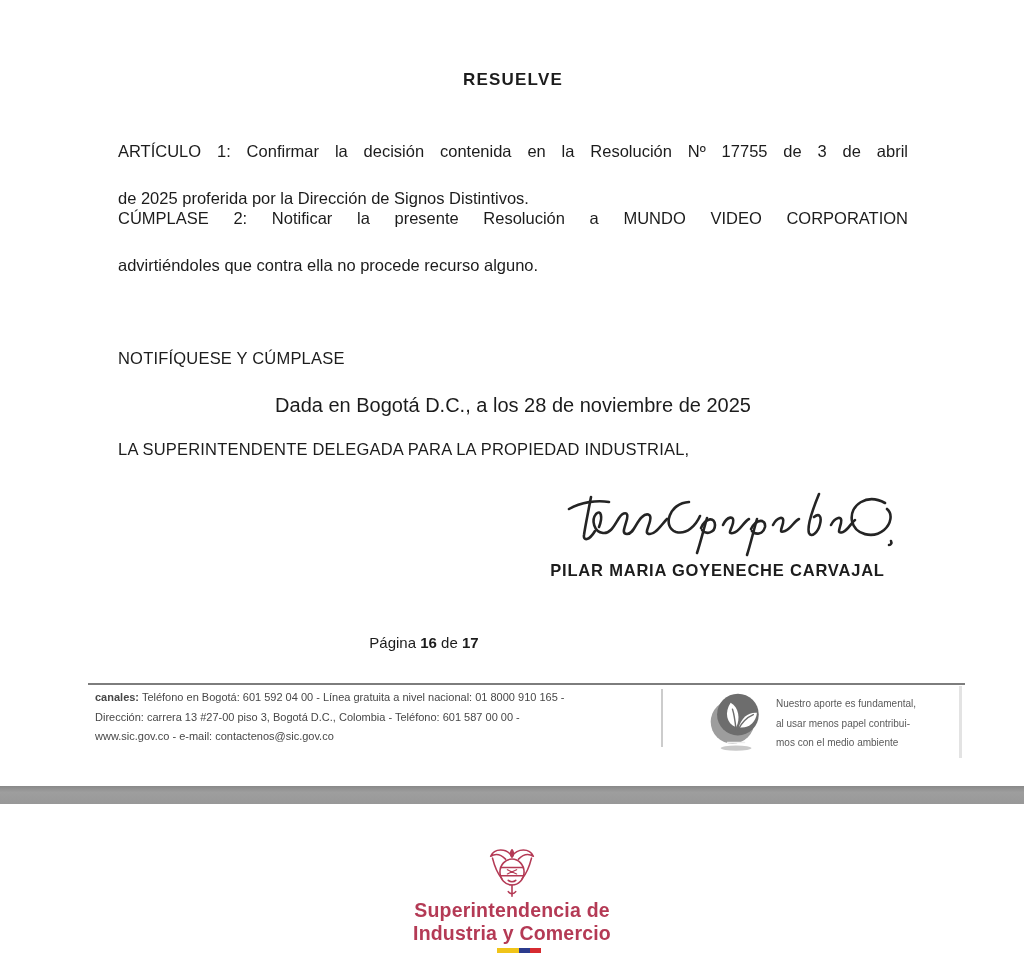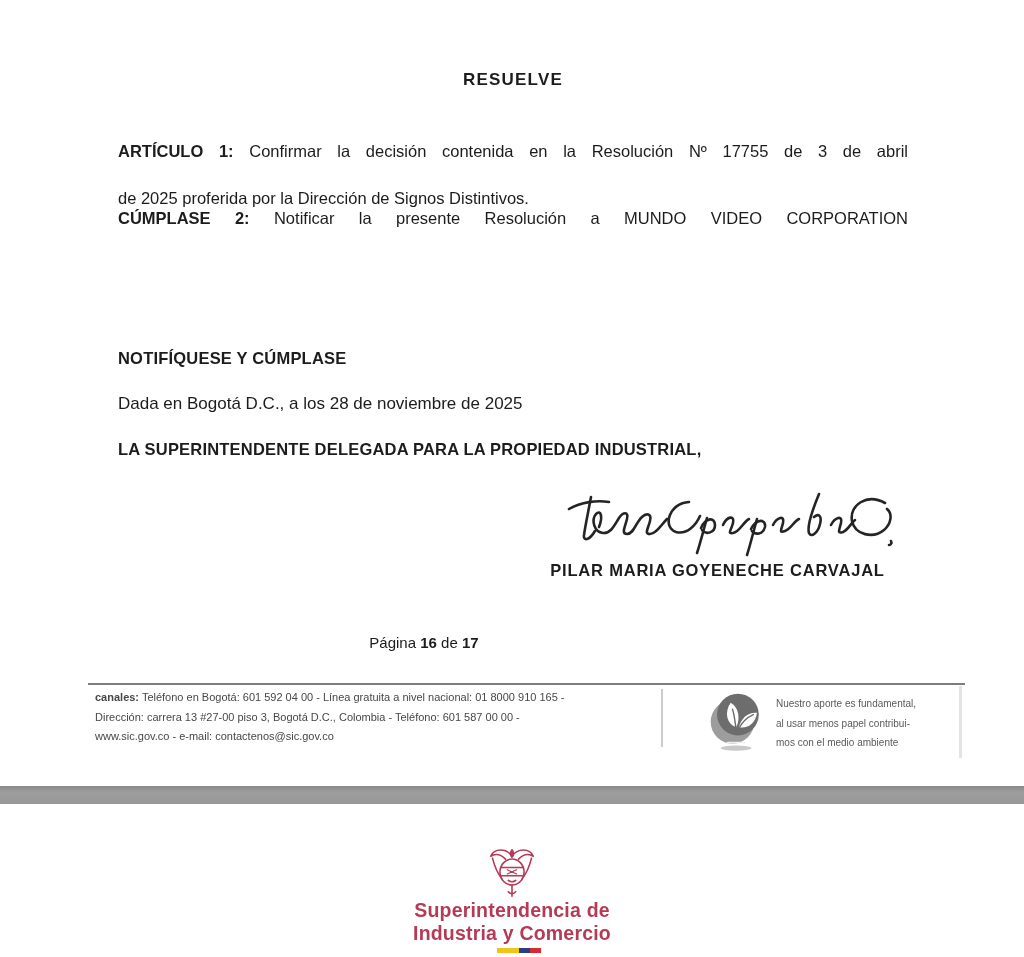--- a/index.html
+++ b/index.html
@@ -10,24 +10,24 @@
   }
   .abs{position:absolute;}
   .col{left:118px;width:790px;margin-top:39px;}
   .b{font-weight:bold;}
   
   .heading{top:31px;text-align:center;font-weight:bold;font-size:17px;letter-spacing:1.2px;}
   
   .para{font-size:16.5px;line-height:23.5px;}
   .jline{text-align:justify;}
   .jline::after{content:"";display:inline-block;width:100%;height:0;}
-  .lbl{font-weight:bold;}
+  .lbl{font-weight:normal;}
   
-  .capline{font-weight:bold;font-size:16.5px;letter-spacing:0.2px;}
-  .plain{font-size:17px;}
+  .capline{font-weight:normal;font-size:16.5px;letter-spacing:0.2px;}
+  .plain{font-size:20px;text-align:center;}
   
   .sig{left:555px;top:475px;}
   .sigName{left:480px;top:561px;width:475px;text-align:center;font-weight:bold;font-size:16.5px;letter-spacing:0.8px;}
   
   .pageind{top:634px;left:0;width:848px;text-align:center;font-size:15px;}
   
   .footrule{left:88px;top:683px;width:877px;height:2px;background:#7d7d7d;}
   .contact{left:95px;top:688px;font-size:11px;line-height:19.5px;color:#474747;}
   .contact .cline{white-space:nowrap;}
   .vdivider{left:661px;top:689px;width:2px;height:58px;background:#cccccc;}
@@ -51,20 +51,21 @@
 
 <div class="abs col heading">RESUELVE</div>
 
 <div class="abs col para" style="top:101px;">
   <div class="jline"><span class="lbl">ARTÍCULO 1:</span> <span>Confirmar la decisión contenida en la Resolución Nº 17755 de 3 de abril</span></div>
   <div>de 2025 proferida por la Dirección de Signos Distintivos.</div>
 </div>
 
 <div class="abs col para" style="top:168px;">
   <div class="jline"><span class="lbl">CÚMPLASE 2:</span> <span>Notificar la presente Resolución a MUNDO VIDEO CORPORATION</span></div>
+  <div>advirtiéndoles que contra ella no procede recurso alguno.</div>
 </div>
 
 <div class="abs col capline" style="top:310px;">NOTIFÍQUESE Y CÚMPLASE</div>
 
 <div class="abs col plain" style="top:355px;">Dada en Bogotá D.C., a los 28 de noviembre de 2025</div>
 
 <div class="abs col capline" style="top:401px;">LA SUPERINTENDENTE DELEGADA PARA LA PROPIEDAD INDUSTRIAL,</div>
 
 <div class="abs sig">
   <svg width="350" height="88" viewBox="0 0 350 88">

